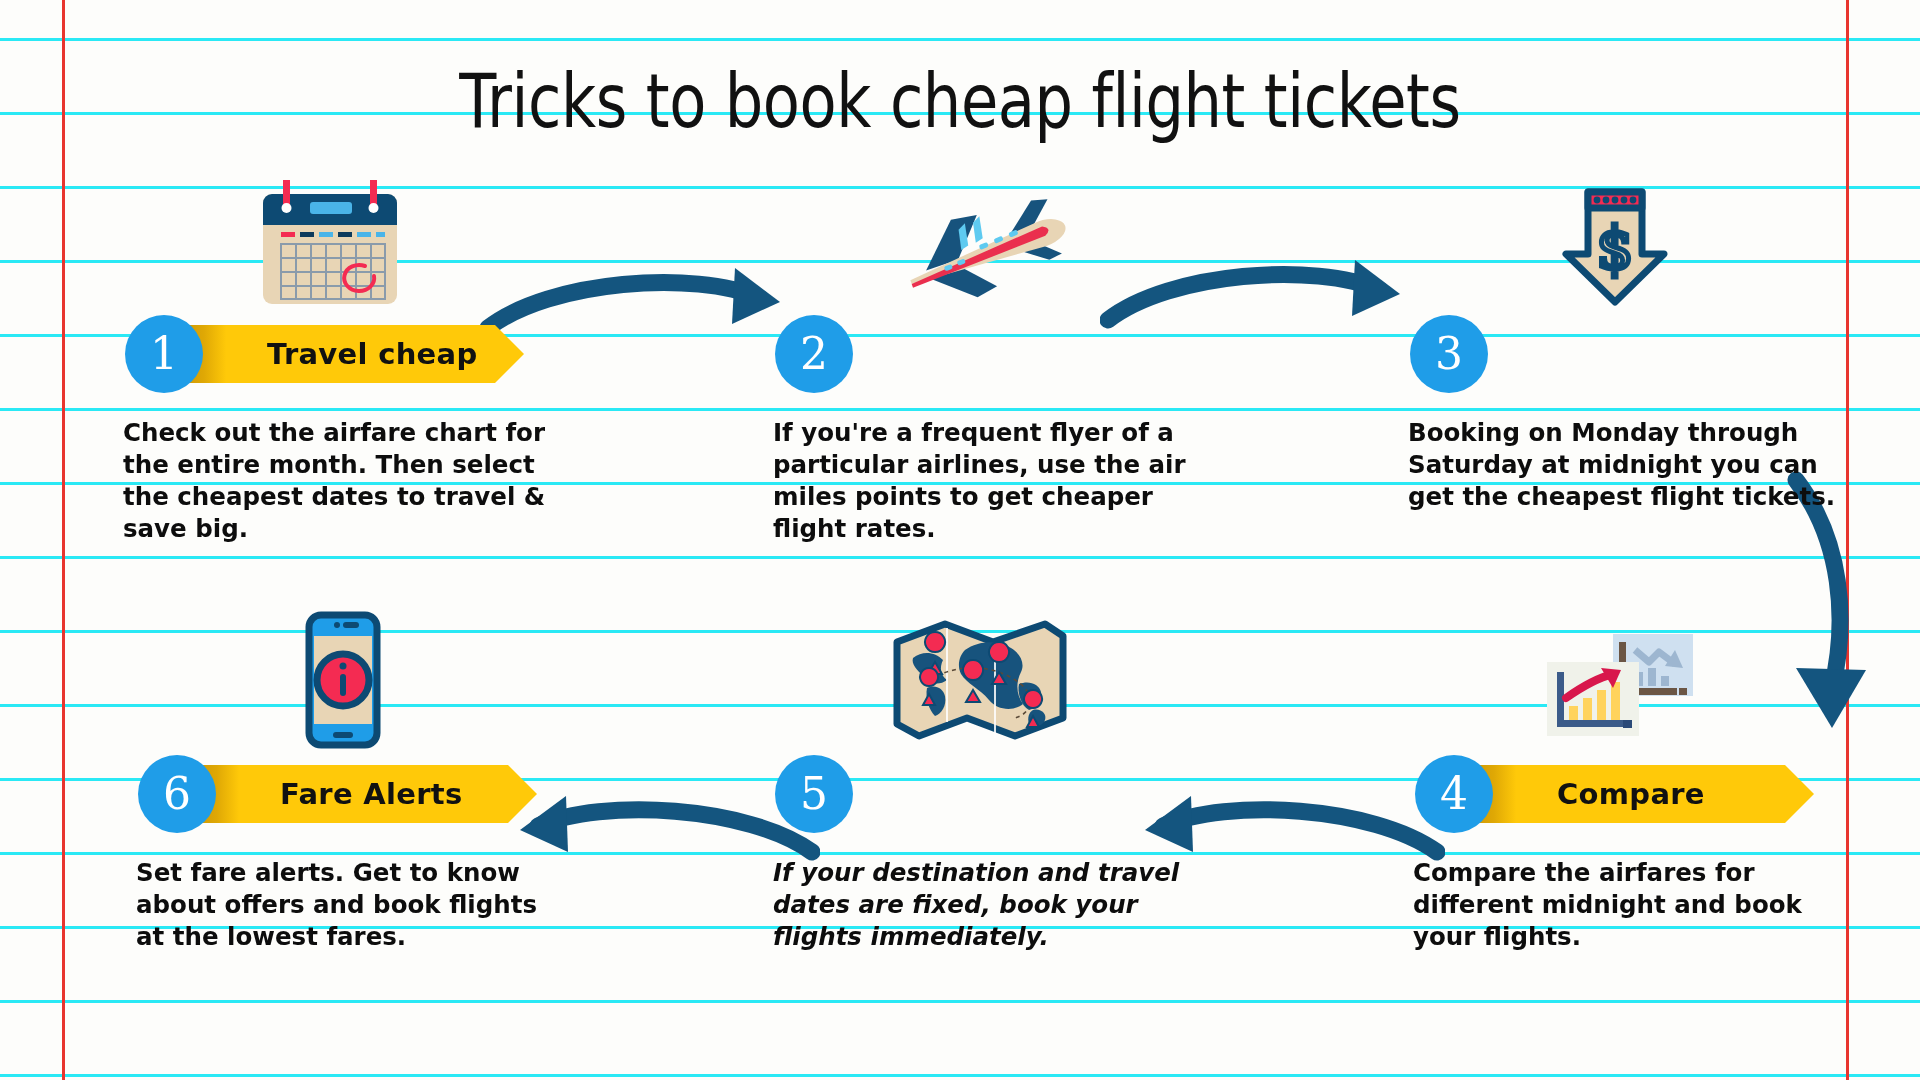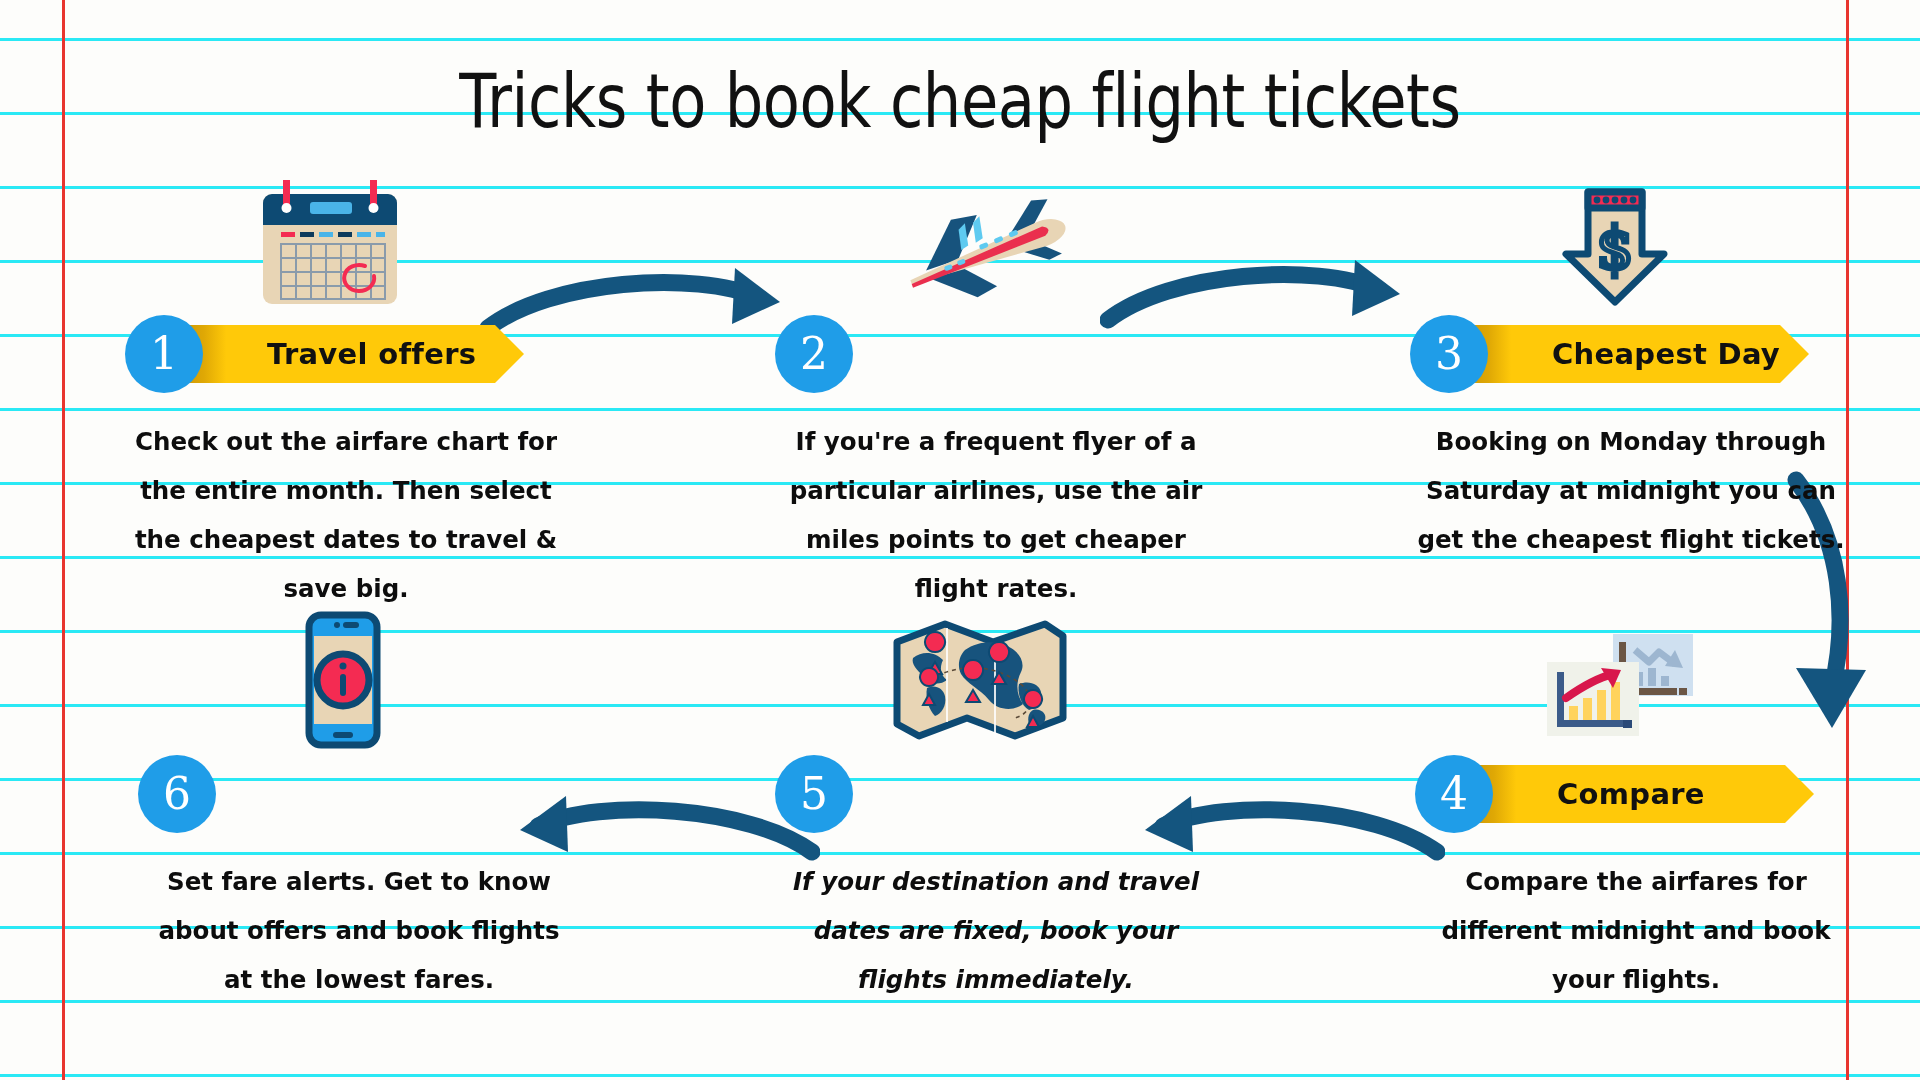--- a/index.html
+++ b/index.html
@@ -129,27 +129,27 @@
   .badge-num {
     font-family: "DejaVu Serif", serif;
     font-weight: 400;
     font-size: 44px;
     color: #ffffff;
     line-height: 1;
   }
 
   .desc {
     position: absolute;
-    left: 16px;
+    left: 8px;
     width: 430px;
-    text-align: center;
+    text-align: left;
     font-family: "DejaVu Sans", sans-serif;
     font-weight: 700;
     font-size: 24.5px;
-    line-height: 49px;
+    line-height: 32px;
     color: #0d0d0d;
   }
 
   
   .arrow {
     position: absolute;
     pointer-events: none;
   }
 </style>
 </head>
@@ -230,21 +230,21 @@
           <line x1="71" y1="64" x2="71" y2="119"></line>
           <line x1="86" y1="64" x2="86" y2="119"></line>
           <line x1="101" y1="64" x2="101" y2="119"></line>
           <line x1="116" y1="64" x2="116" y2="119"></line>
         </g>
         <path d="M110,86 a15,13 0 1 0 9,10" stroke="#f42b52" stroke-width="4" fill="none" stroke-linecap="round"></path>
       </svg>
     </div>
     <div class="badge-row" style="top:145px;">
       <div class="badge-ribbon">
-        <span class="badge-label">Travel offers</span>
+        <span class="badge-label">Travel cheap</span>
       </div>
       <div class="badge-circle">
         <span class="badge-num">1</span>
       </div>
     </div>
     <div class="desc" style="top:247px;">Check out the airfare chart for the entire month. Then select the cheapest dates to travel &amp; save big.</div>
   </div>
 
   <div class="step" style="left:765px; top:170px;">
     <div class="icon-wrap" style="top:0;">
@@ -283,23 +283,20 @@
           <circle cx="42" cy="20" r="3.4"></circle>
           <circle cx="51" cy="20" r="3.4"></circle>
           <circle cx="60" cy="20" r="3.4"></circle>
           <circle cx="69" cy="20" r="3.4"></circle>
           <circle cx="78" cy="20" r="3.4"></circle>
         </g>
         <text x="60" y="88" font-family="DejaVu Serif, serif" font-size="58" font-weight="400" fill="none" stroke="#0d4a73" stroke-width="5" text-anchor="middle">$</text>
       </svg>
     </div>
     <div class="badge-row" style="top:145px;">
-      <div class="badge-ribbon">
-        <span class="badge-label">Cheapest Day</span>
-      </div>
       <div class="badge-circle">
         <span class="badge-num">3</span>
       </div>
     </div>
     <div class="desc" style="top:247px;">Booking on Monday through Saturday at midnight you can get the cheapest flight tickets.</div>
   </div>
 
   <div class="step" style="left:128px; top:610px;">
     <div class="icon-wrap" style="top:0;">
       <svg width="120" height="140" viewBox="0 0 120 140">
@@ -307,20 +304,23 @@
         <rect x="31" y="26" width="58" height="88" fill="#e8d5b5"></rect>
         <circle cx="54" cy="15" r="3" fill="#0d4a73"></circle>
         <rect x="60" y="12" width="16" height="6" rx="3" fill="#0d4a73"></rect>
         <rect x="50" y="122" width="20" height="6" rx="3" fill="#0d4a73"></rect>
         <circle cx="60" cy="70" r="26" fill="#f42b52" stroke="#0d4a73" stroke-width="7"></circle>
         <circle cx="60" cy="56" r="3.5" fill="#0d4a73"></circle>
         <rect x="57" y="64" width="6" height="22" rx="3" fill="#0d4a73"></rect>
       </svg>
     </div>
     <div class="badge-row" style="top:145px;">
+      <div class="badge-ribbon">
+        <span class="badge-label">Fare Alerts</span>
+      </div>
       <div class="badge-circle">
         <span class="badge-num">6</span>
       </div>
     </div>
     <div class="desc" style="top:247px;">Set fare alerts. Get to know about offers and book flights at the lowest fares.</div>
   </div>
 
   <div class="step" style="left:765px; top:610px;">
     <div class="icon-wrap" style="top:0;">
       <svg width="190" height="140" viewBox="0 0 190 140">

